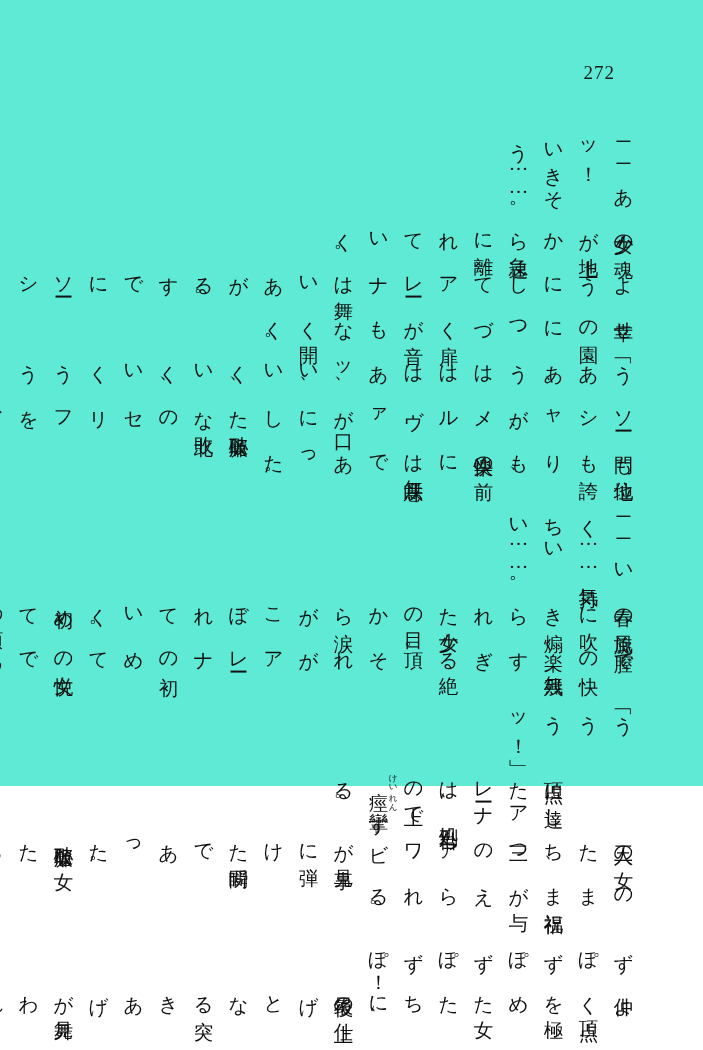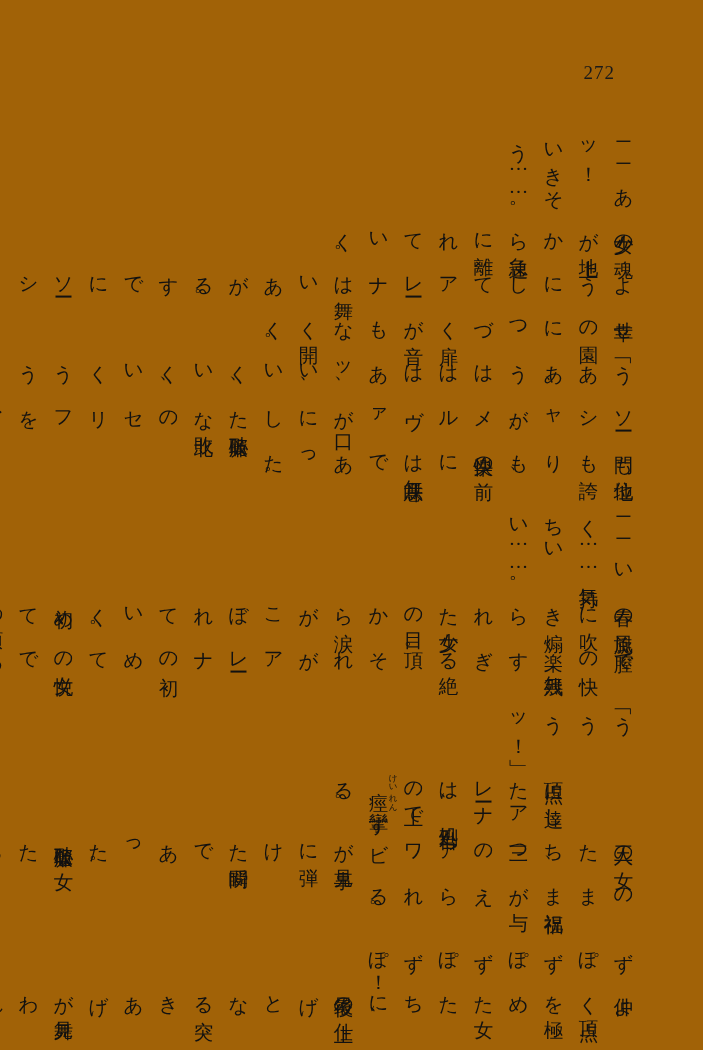--- a/index.html
+++ b/index.html
@@ -13,22 +13,22 @@
     font-family: "Liberation Serif", "DejaVu Serif", serif;
     color: #111111;
     position: relative;
     overflow: hidden;
   }
   .page {
     position: absolute;
     left: 0;
     top: 0;
     width: 703px;
-    height: 1050px;
-    background: #a16207;
+    height: 786px;
+    background: #5eead4;
   }
   .page-number {
     position: absolute;
     top: 62px;
     right: 88px;
     font-size: 19px;
     letter-spacing: 1px;
     color: #1a1a1a;
     font-family: "Liberation Serif", "DejaVu Serif", serif;
   }

